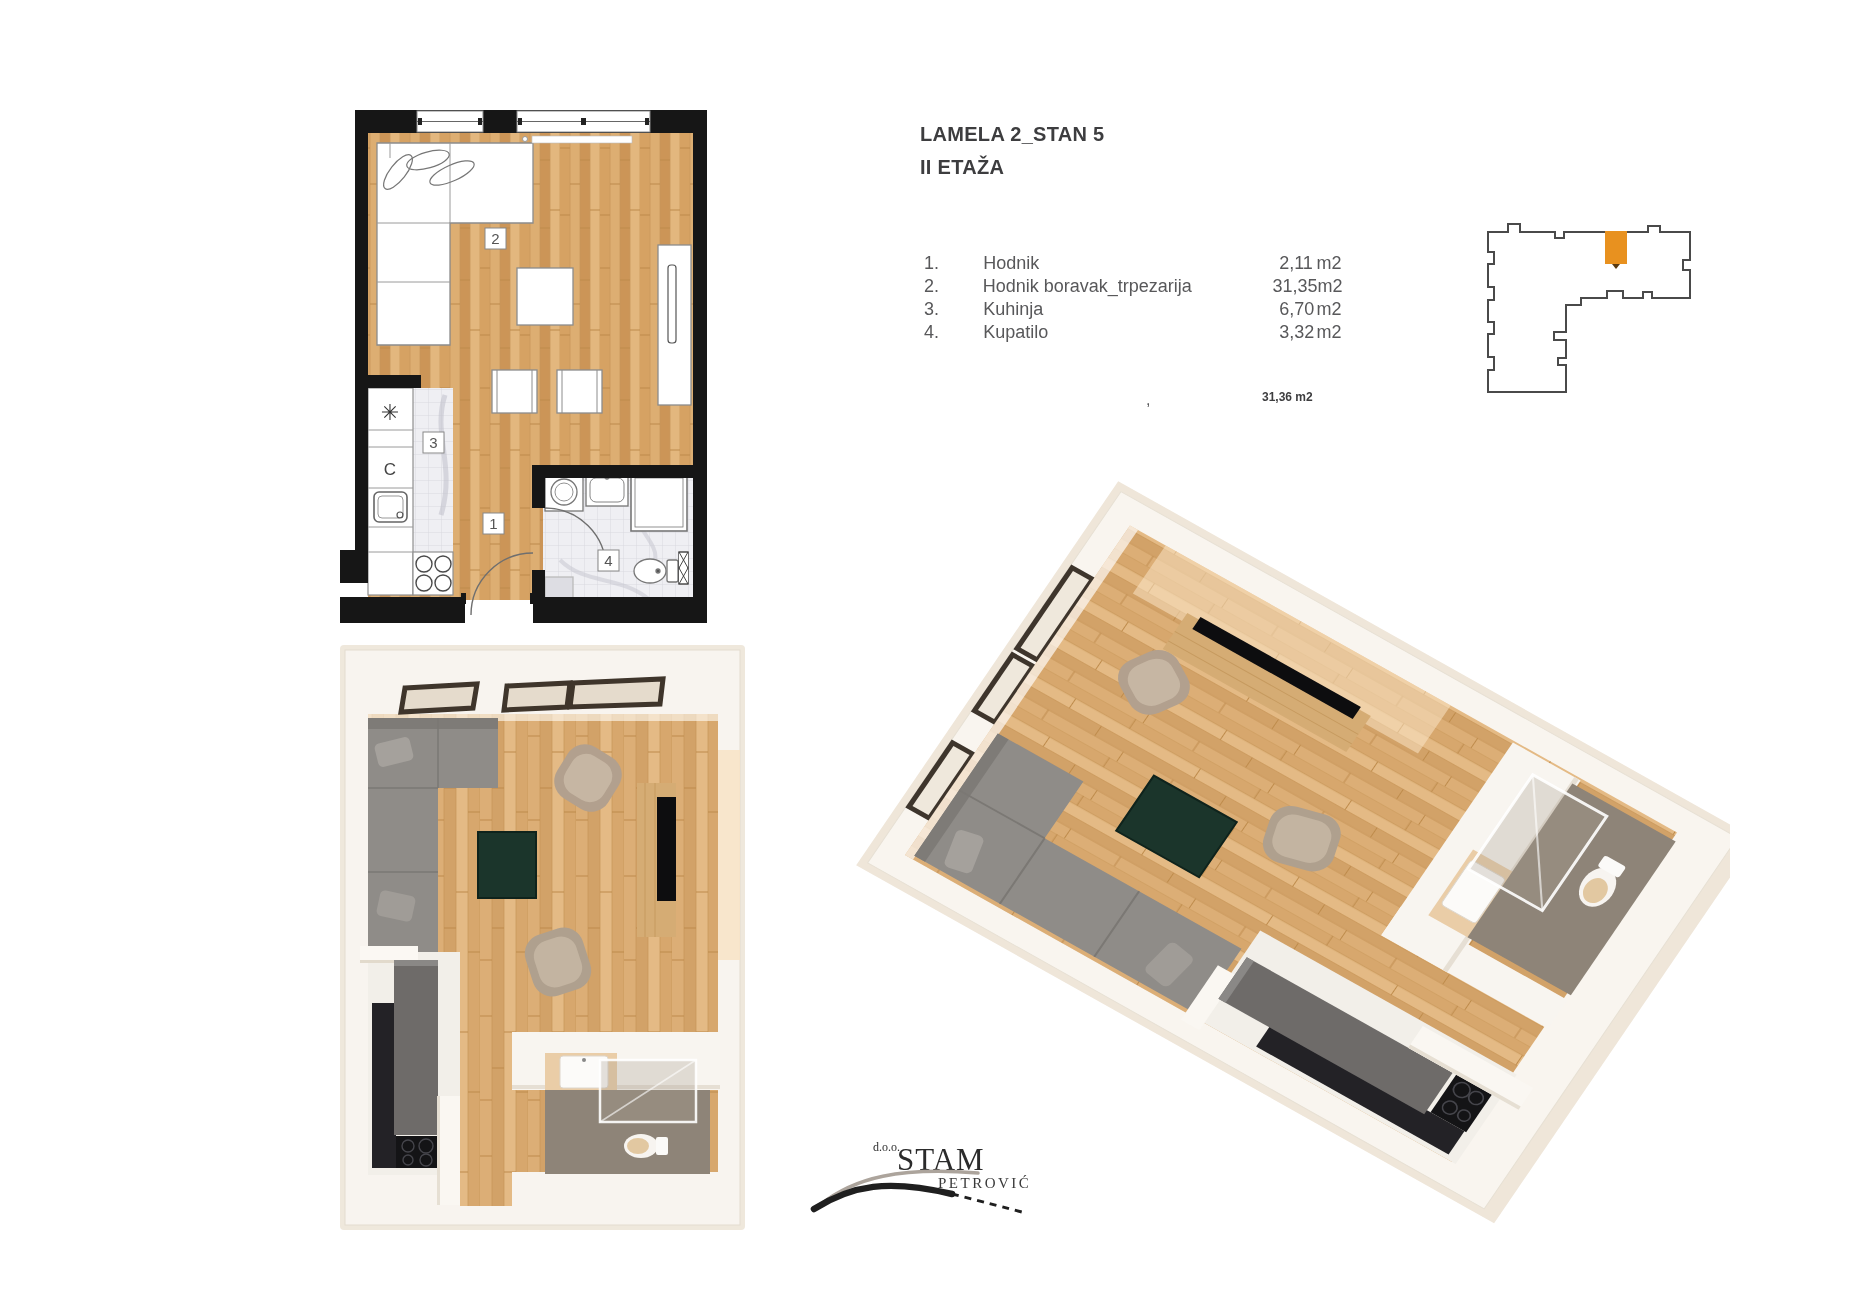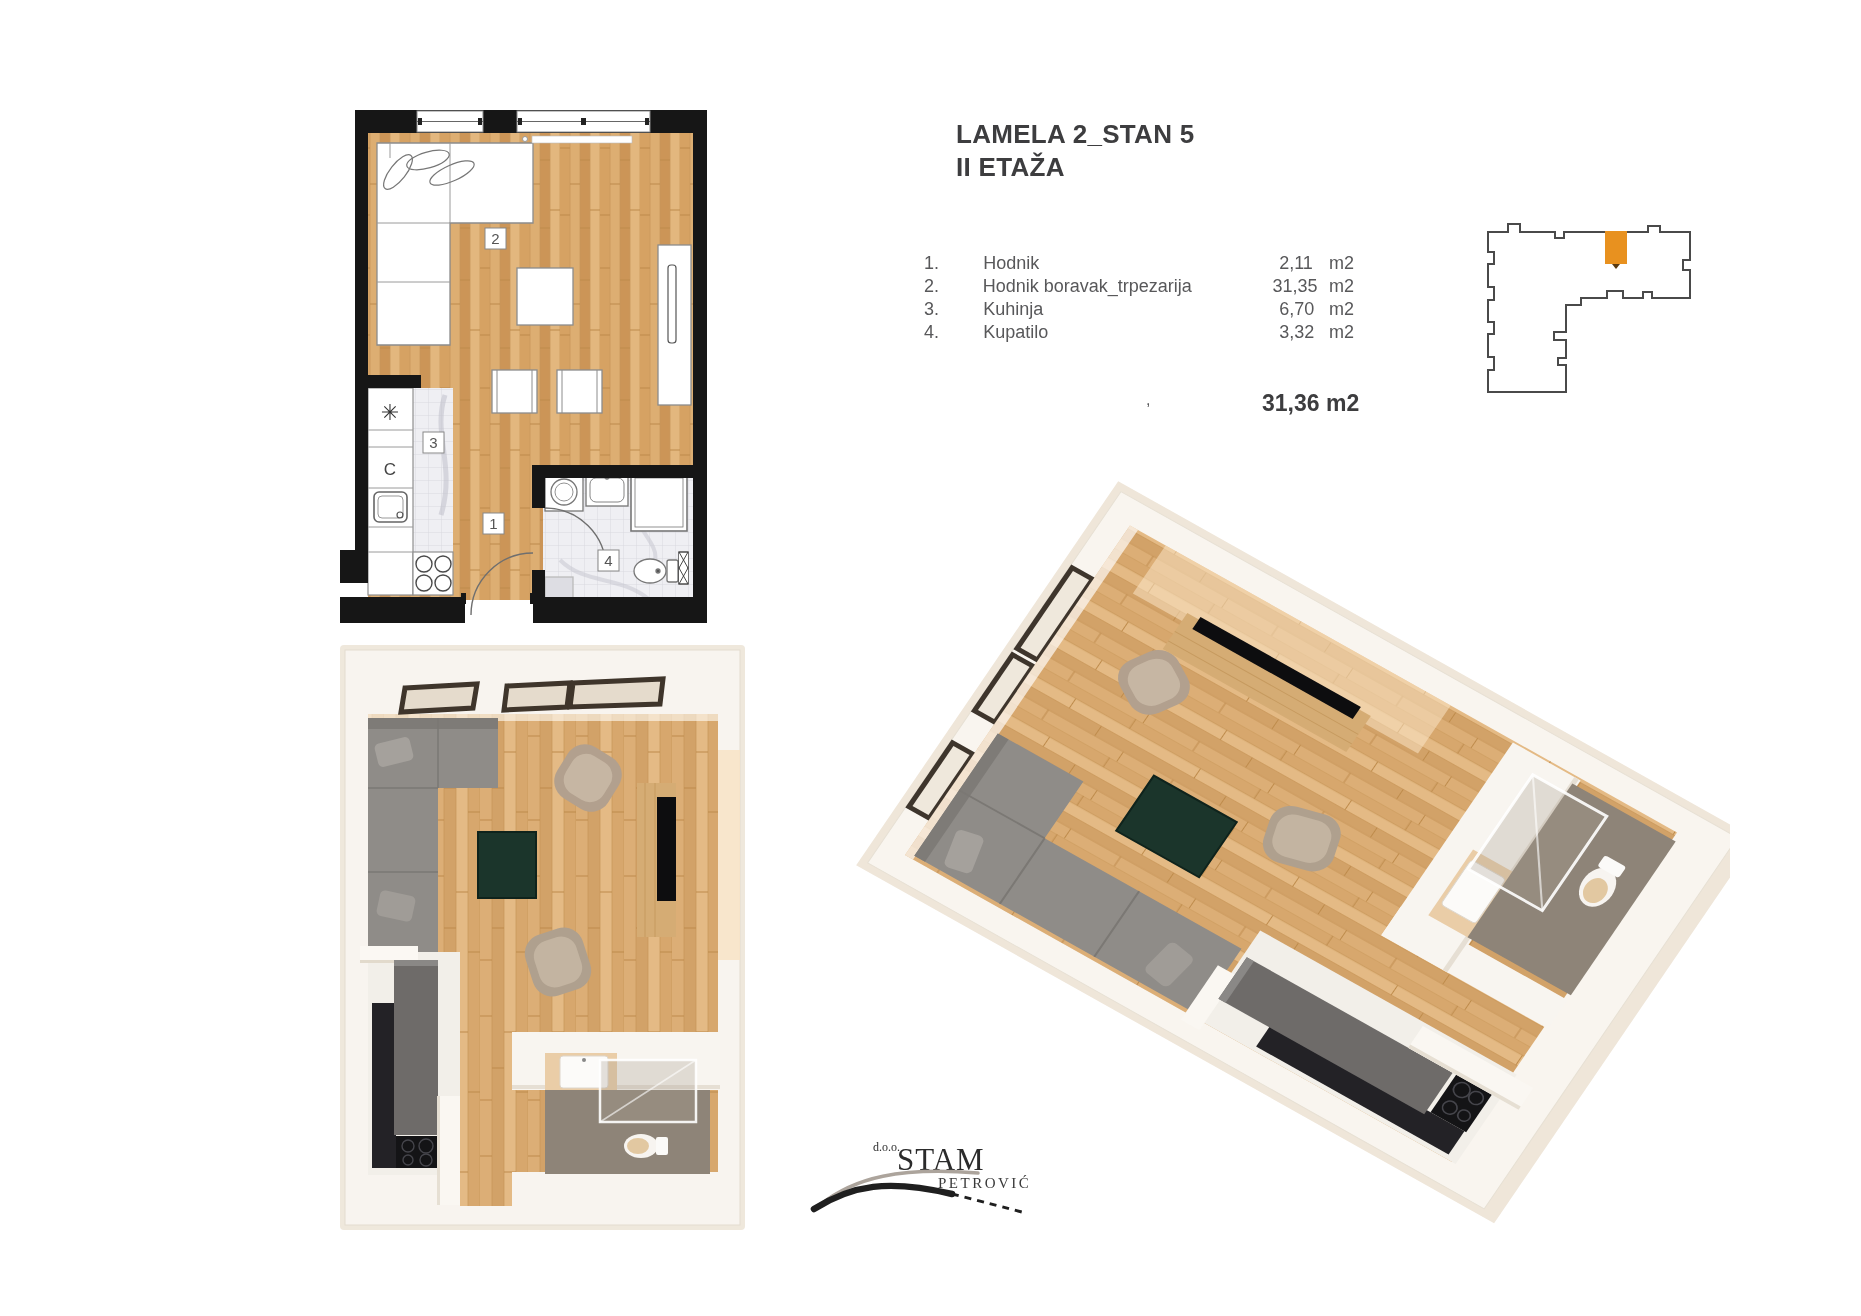--- a/index.html
+++ b/index.html
@@ -1,27 +1,27 @@
 <!DOCTYPE html>
 <html><head>
 <meta charset="utf-8">
 <style>
   html,body{margin:0;padding:0;background:#fff;}
   .page{position:relative;width:1861px;height:1316px;background:#ffffff;overflow:hidden;
         font-family:"Liberation Sans", sans-serif;}
   .abs{position:absolute;}
-  .title{left:956px;top:118px;color:#3d3d3f;font-size:26px;font-weight:bold;line-height:33px;letter-spacing:.3px;}
+  .title{left:920px;top:118px;color:#3d3d3f;font-size:20px;font-weight:bold;line-height:33px;letter-spacing:.3px;}
   .roomlist{left:924px;top:252px;width:430px;color:#58585a;font-size:18px;}
   .roomlist .row{display:flex;height:23px;line-height:23px;}
   .roomlist .num{width:28px;}
   .roomlist .name{width:310px;margin-left:36px;}
   .roomlist .area{width:45px;margin-left:38px;}
-  .roomlist .unit{width:45px;text-align:right;}
+  .roomlist .unit{width:45px;}
   .comma{left:1146px;top:391px;color:#58585a;font-size:16px;}
-  .total{left:1262px;top:390px;color:#3d3d3f;font-size:23px;font-weight:bold;}
+  .total{left:1262px;top:390px;color:#3d3d3f;font-size:12px;font-weight:bold;}
   svg{display:block;}
   text{font-family:"Liberation Sans", sans-serif;}
   .serif{font-family:"Liberation Serif", serif;}
 </style>
 </head>
 <body>
 
 <div class="page">
 
   <svg class="abs" style="left:335px;top:105px" width="380" height="525" viewBox="335 105 380 525">

